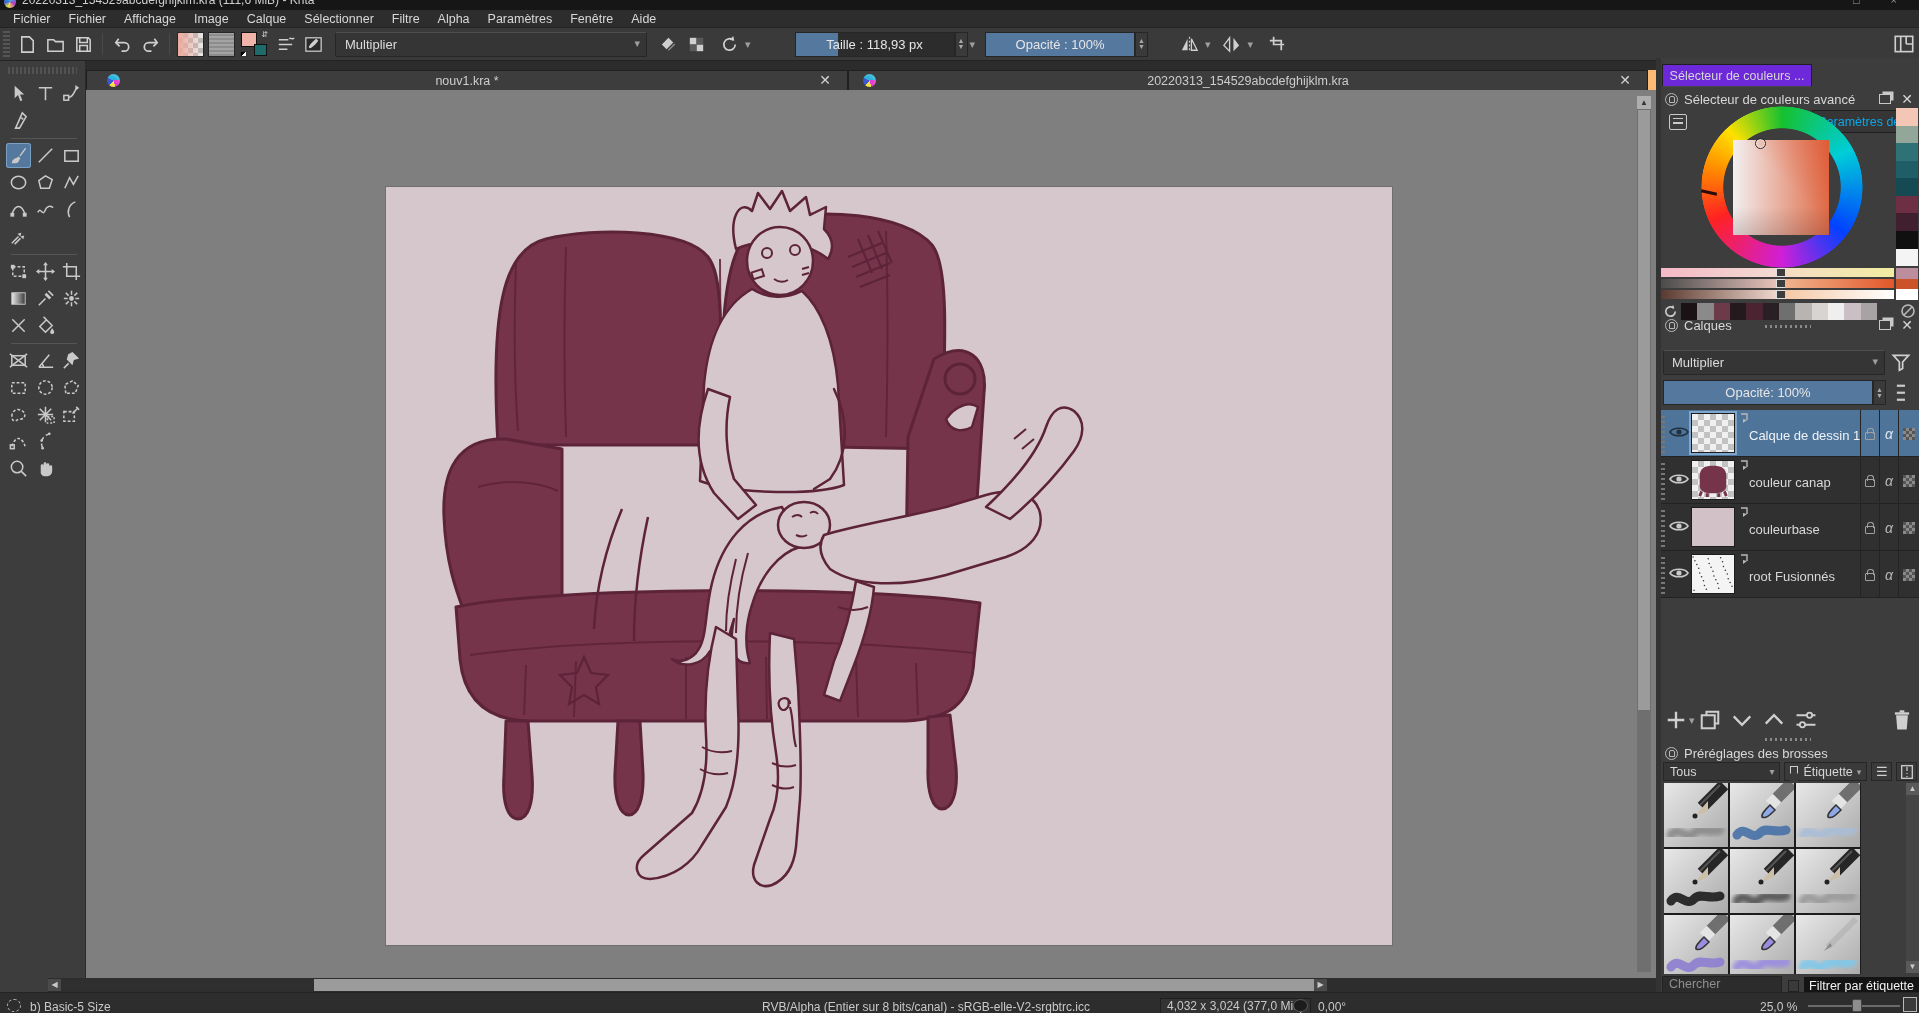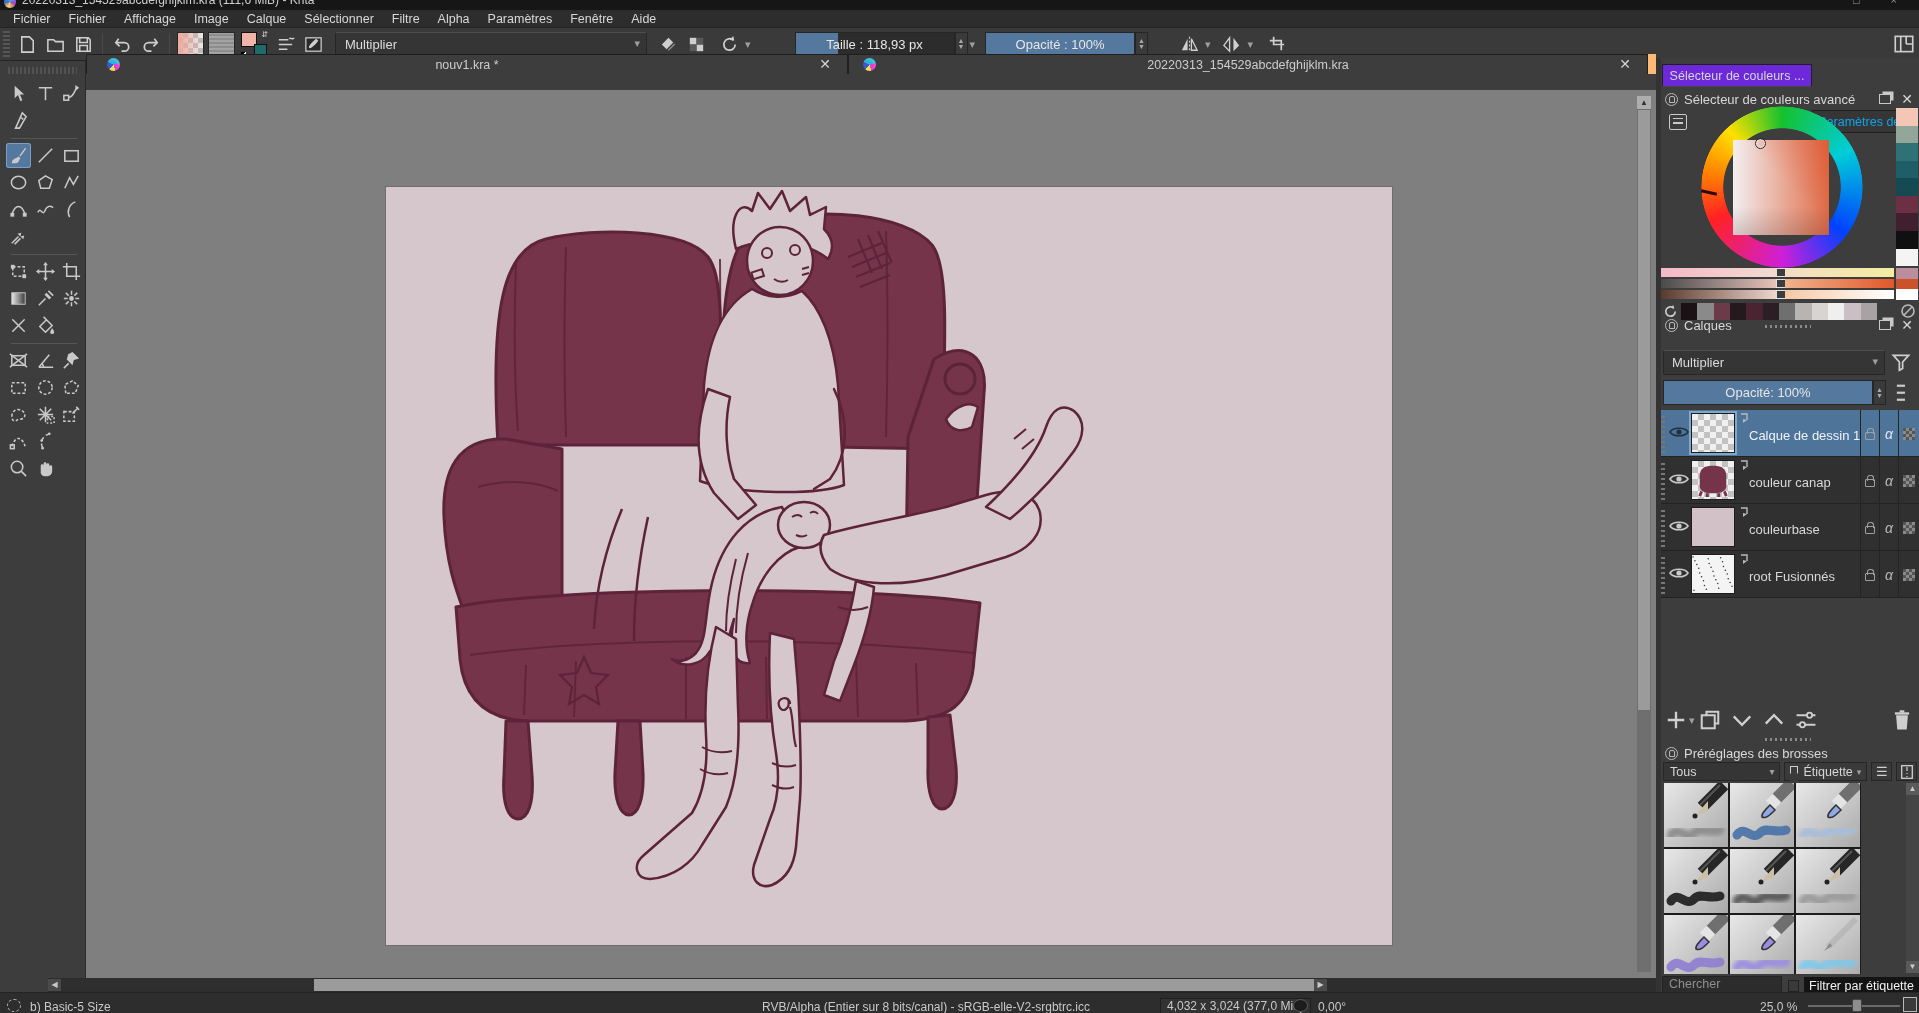--- a/index.html
+++ b/index.html
@@ -41,21 +41,21 @@
   .combo-blend{width:312px;margin-left:8px;padding-left:9px;}
   .slider-field{height:25px;border:1px solid #262626;background:#2c2c2c;position:relative;display:flex;align-items:center;justify-content:center;color:#e6e6e6;overflow:hidden;}
   .slider-field .fill{position:absolute;left:0;top:0;bottom:0;background:#54789e;}
   .slider-field span{position:relative;z-index:2;font-size:13px;}
   .spin{width:13px;height:25px;background:#3a3a3a;border:1px solid #262626;display:flex;flex-direction:column;align-items:center;justify-content:center;color:#aaa;font-size:7px;line-height:6px;}
   .mini-arr{color:#9f9f9f;font-size:11px;margin:0 2px;}
   .tb-right{position:absolute;right:3px;top:32px;width:24px;height:24px;display:flex;align-items:center;justify-content:center;}
 
   
   .mdi-strip{left:86px;top:61px;width:1570px;height:9px;background:#2c2c2c;}
-  .tabbar{left:86px;top:54px;width:1570px;height:20px;background:#fdba74;display:flex;}
+  .tabbar{left:86px;top:70px;width:1570px;height:20px;background:#fdba74;display:flex;}
   .doc-tab{position:relative;height:20px;background:#3d3d3d;border:1px solid #1f1f1f;border-bottom:none;display:flex;align-items:center;justify-content:center;font-size:12.5px;color:#cdcdcd;}
   .doc-tab .k-logo{position:absolute;left:20px;top:3px;width:13px;height:13px;border-radius:50%;
     background:conic-gradient(#2bb4d9 0 22%,#e43fd0 22% 45%,#f3e14c 45% 62%,#3b58d0 62% 82%,#2bb4d9 82%);box-shadow:inset -2px 2px 0 #fff2;}
   .doc-tab .close{position:absolute;right:16px;top:1px;color:#d2d2d2;font-size:14px;}
 
   
   .toolbox{left:0;top:61px;width:86px;height:937px;background:#3d3d3d;border-right:1px solid #2a2a2a;}
   .toolbox .grab{margin:6px 8px 4px 8px;height:7px;background:repeating-linear-gradient(90deg,#525252 0 2px,transparent 2px 4px);}
   .tool-grid{padding:2px 0 0 5px;}
   .tool-row{display:flex;}

